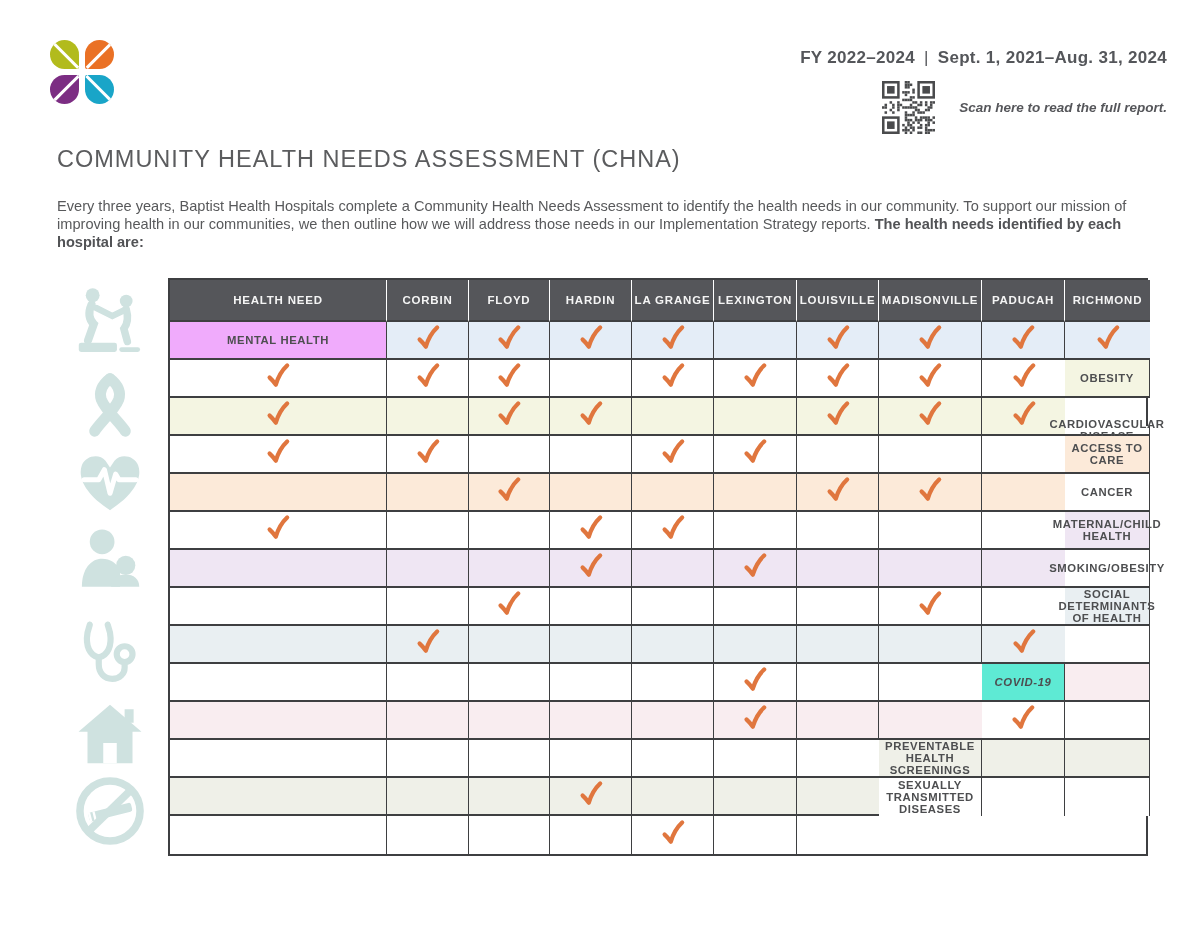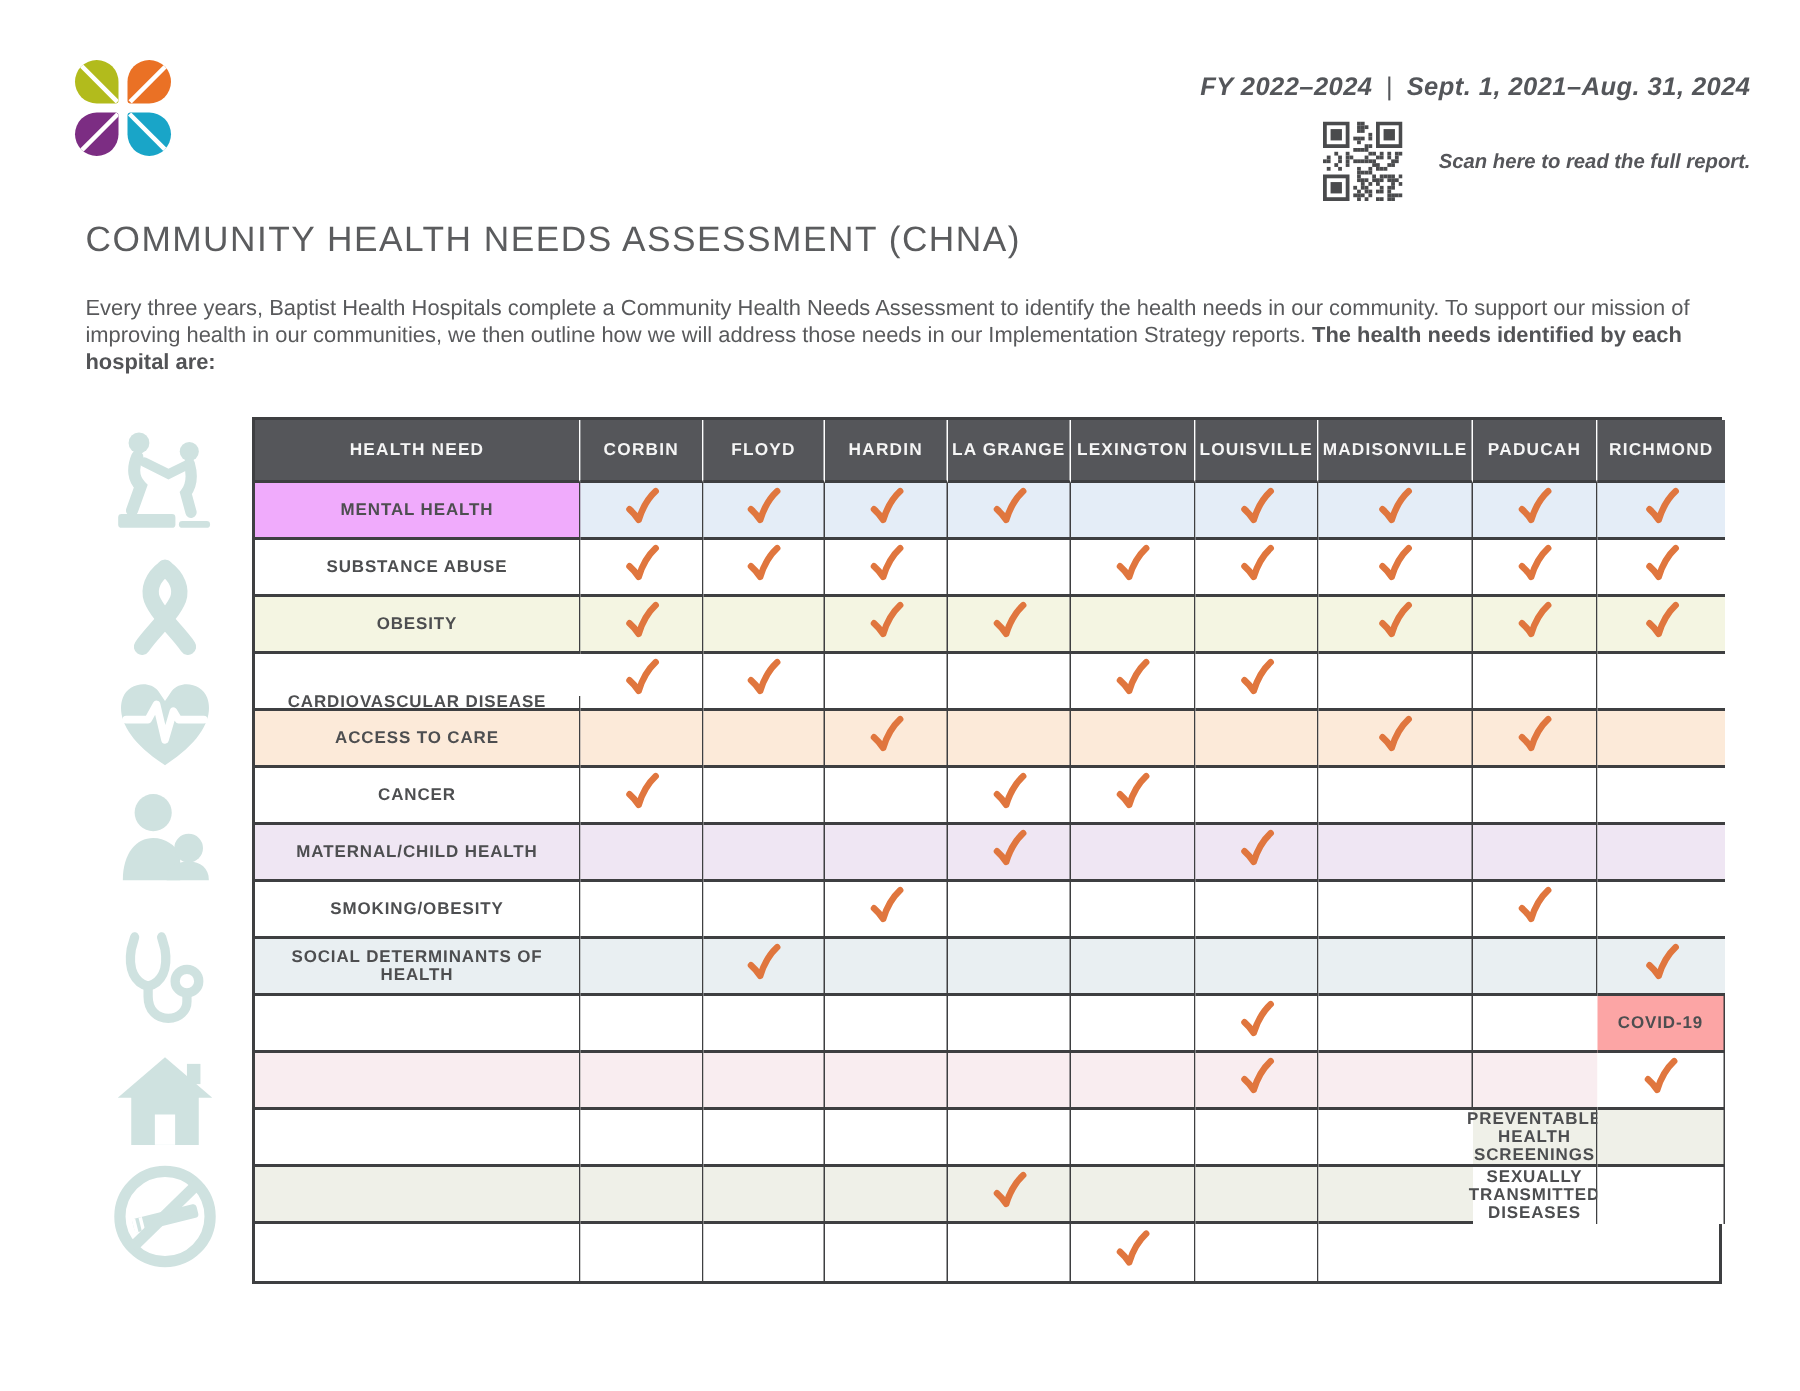--- a/index.html
+++ b/index.html
@@ -14,21 +14,21 @@
   .leaf.tr{background:#ea7125;border-radius:60% 60% 60% 8%;}
   .leaf.tr::after{transform:rotate(-45deg);}
   .leaf.bl{background:#7c2d83;border-radius:60% 8% 60% 60%;}
   .leaf.bl::after{transform:rotate(-45deg);}
   .leaf.br{background:#19a5c8;border-radius:8% 60% 60% 60%;}
   .brand-text{margin-left:18px;font-size:31px;letter-spacing:2px;color:#53555a;font-weight:500;}
   .brand-text sup{font-size:11px;color:#8a8b8e;}
 
   
   .fy-line{position:absolute;top:48px;right:33px;font-size:17px;color:#54565a;font-weight:600;letter-spacing:.3px;}
-  .fy-line .dates, .fy-line .fy{font-style:italic;}
+  .fy-line .dates, .fy-line .fy{}
   .fy-line .sep{font-weight:300;margin:0 4px;font-style:normal;}
   .scan-row{position:absolute;top:81px;right:33px;display:flex;align-items:center;gap:24px;}
   .qr{width:53px;height:53px;background:#fff;}
   .scan-text{font-style:italic;font-size:13.5px;color:#55565a;font-weight:600;}
 
   
   .page-title{position:absolute;left:57px;top:146px;font-size:23.5px;letter-spacing:1px;color:#5b5c5e;font-weight:400;}
   .intro{position:absolute;left:57px;top:197px;width:1092px;font-size:14.6px;line-height:1.24;color:#58595b;}
   .intro b{color:#525356;}
 
@@ -305,21 +305,20 @@
     <div class="bcell" style="background: rgb(228, 237, 247);">
       <svg class="check" width="30" height="30" viewBox="0 0 32 32" fill="none">
         <path d="M7 17 C9 19 11 21.5 13 25 C16.5 16 21.5 9.5 26.5 5.5" stroke="#e0763e" stroke-width="4.6" stroke-linecap="round" stroke-linejoin="round"></path>
       </svg>
     </div>
     <div class="bcell last" style="background: rgb(228, 237, 247);">
       <svg class="check" width="30" height="30" viewBox="0 0 32 32" fill="none">
         <path d="M7 17 C9 19 11 21.5 13 25 C16.5 16 21.5 9.5 26.5 5.5" stroke="#e0763e" stroke-width="4.6" stroke-linecap="round" stroke-linejoin="round"></path>
       </svg>
     </div>
-    <div class="bcell lcell" style="background: rgb(255, 255, 255);">SUBSTANCE ABUSE</div>
     <div class="bcell" style="background: rgb(255, 255, 255);">
       <svg class="check" width="30" height="30" viewBox="0 0 32 32" fill="none">
         <path d="M7 17 C9 19 11 21.5 13 25 C16.5 16 21.5 9.5 26.5 5.5" stroke="#e0763e" stroke-width="4.6" stroke-linecap="round" stroke-linejoin="round"></path>
       </svg>
     </div>
     <div class="bcell" style="background: rgb(255, 255, 255);">
       <svg class="check" width="30" height="30" viewBox="0 0 32 32" fill="none">
         <path d="M7 17 C9 19 11 21.5 13 25 C16.5 16 21.5 9.5 26.5 5.5" stroke="#e0763e" stroke-width="4.6" stroke-linecap="round" stroke-linejoin="round"></path>
       </svg>
     </div>
@@ -518,21 +517,21 @@
     <div class="bcell" style="background: rgb(255, 255, 255);"></div>
     <div class="bcell" style="background: rgb(255, 255, 255);"></div>
     <div class="bcell" style="background: rgb(255, 255, 255);"></div>
     <div class="bcell" style="background: rgb(255, 255, 255);">
       <svg class="check" width="30" height="30" viewBox="0 0 32 32" fill="none">
         <path d="M7 17 C9 19 11 21.5 13 25 C16.5 16 21.5 9.5 26.5 5.5" stroke="#e0763e" stroke-width="4.6" stroke-linecap="round" stroke-linejoin="round"></path>
       </svg>
     </div>
     <div class="bcell" style="background: rgb(255, 255, 255);"></div>
     <div class="bcell last" style="background: rgb(255, 255, 255);"></div>
-    <div class="bcell lcell" style="background: #fca5a5;">COVID-19</div>
+    <div class="bcell lcell" style="background: #5eead4; font-style: italic;">COVID-19</div>
     <div class="bcell" style="background: rgb(249, 237, 240);"></div>
     <div class="bcell" style="background: rgb(249, 237, 240);"></div>
     <div class="bcell" style="background: rgb(249, 237, 240);"></div>
     <div class="bcell" style="background: rgb(249, 237, 240);"></div>
     <div class="bcell" style="background: rgb(249, 237, 240);"></div>
     <div class="bcell" style="background: rgb(249, 237, 240);"></div>
     <div class="bcell" style="background: rgb(249, 237, 240);">
       <svg class="check" width="30" height="30" viewBox="0 0 32 32" fill="none">
         <path d="M7 17 C9 19 11 21.5 13 25 C16.5 16 21.5 9.5 26.5 5.5" stroke="#e0763e" stroke-width="4.6" stroke-linecap="round" stroke-linejoin="round"></path>
       </svg>

